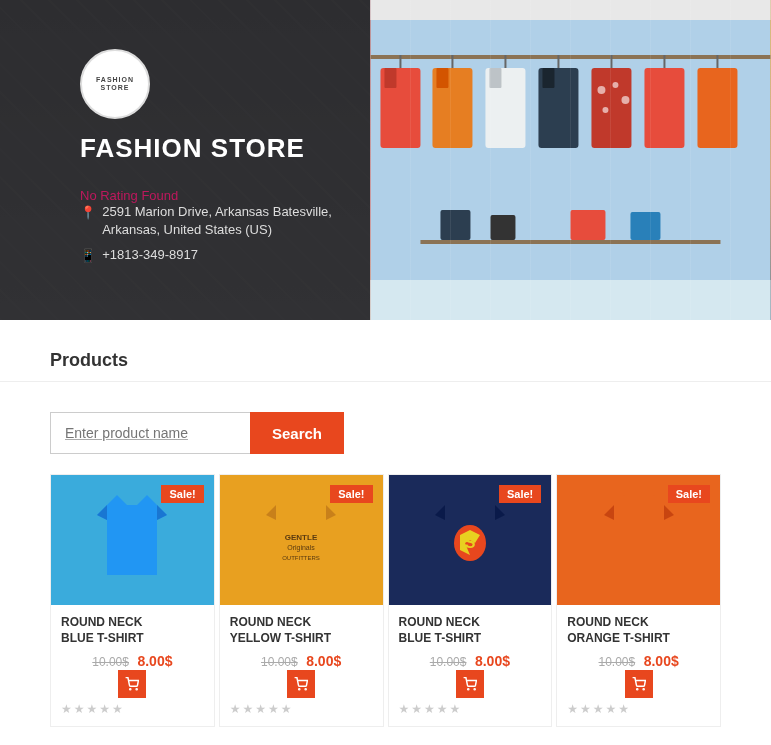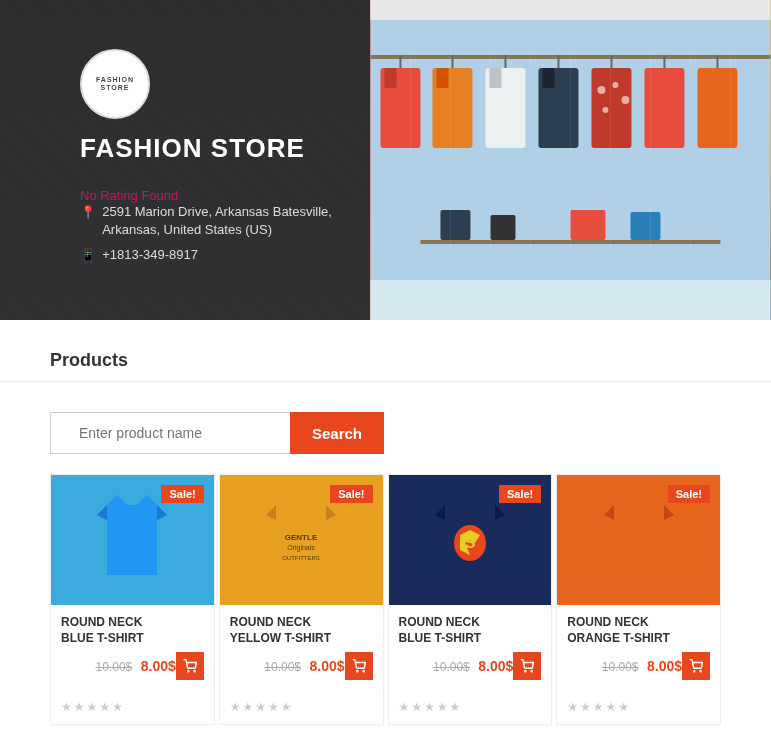--- a/index.html
+++ b/index.html
@@ -144,26 +144,27 @@
 
     .search-left {
       display: flex;
       align-items: center;
       gap: 0;
     }
 
     .search-input {
       border: 1px solid #ccc;
       border-right: none;
-      padding: 10px 28px;
+      padding: 10px 14px;
       font-size: 14px;
       color: #aaa;
-      width: 240px;
+      width: 200px;
       outline: none;
       height: 42px;
+      text-decoration: underline;
     }
 
     .search-button {
       background: #e8471e;
       color: #fff;
       border: none;
       padding: 0 22px;
       height: 42px;
       font-size: 15px;
       font-weight: 600;
@@ -234,21 +235,22 @@
       color: #333;
       text-transform: uppercase;
       margin-bottom: 6px;
       line-height: 1.3;
     }
 
     .product-price-row {
       display: flex;
       align-items: center;
       justify-content: flex-end;
-      margin-bottom: 20px;
+      margin-bottom: 4px;
+      flex-direction: column;
     }
 
     .price-old {
       font-size: 12px;
       color: #aaa;
       text-decoration: line-through;
       margin-right: 4px;
     }
 
     .price-new {

